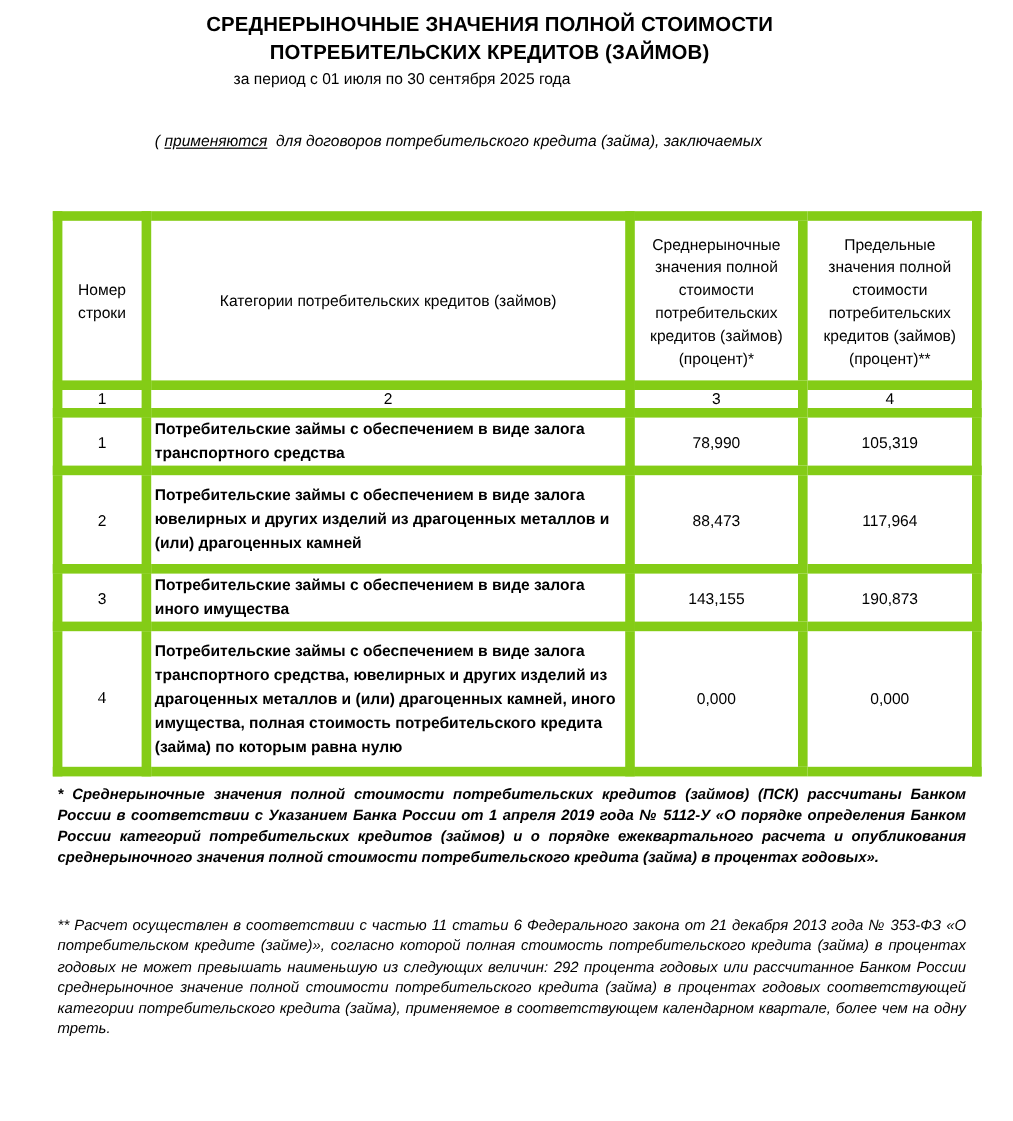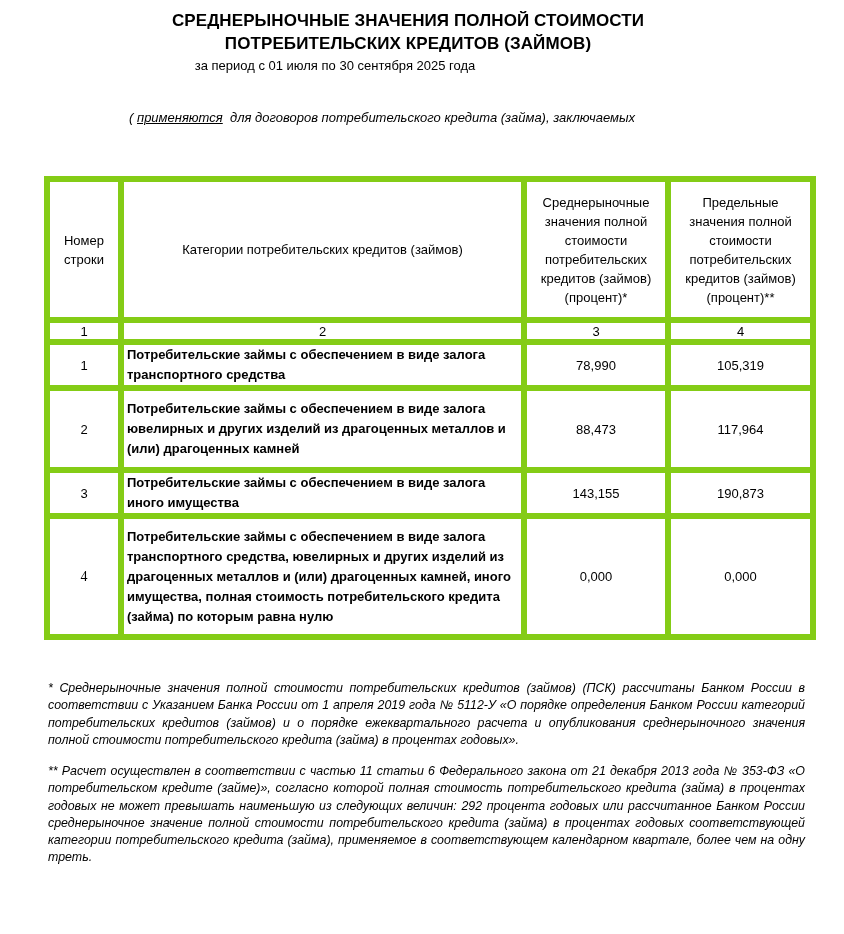--- a/index.html
+++ b/index.html
@@ -50,21 +50,21 @@
     table.main {
       position: absolute;
       left: 44px;
       top: 176px;
       width: 766px;
       border-collapse: collapse;
       font-size: 13px;
       table-layout: fixed;
     }
     table.main td, table.main th {
-      border: 6px solid #84cc16;
+      border: 8px solid #84cc16;
       padding: 0 3px;
       font-weight: normal;
       vertical-align: middle;
     }
     table.main th {
       text-align: center;
       line-height: 19px;
     }
     table.main td.c3 { border-right-width: 3px; }
     table.main th.c3 { border-right-width: 3px; }
@@ -80,21 +80,21 @@
 
     .notes {
       position: absolute;
       left: 48px;
       width: 757px;
       font-style: italic;
       font-size: 12.4px;
       line-height: 17.3px;
       text-align: justify;
     }
-    .note1 { top: 680px; }
+    .note1 { top: 654px; font-weight: bold; }
     .note2 { top: 763px; }
     .published {
       position: absolute;
       left: 48px;
       top: 940px;
       font-style: italic;
       font-size: 12.4px;
       line-height: 16px;
     }
     .published a {

